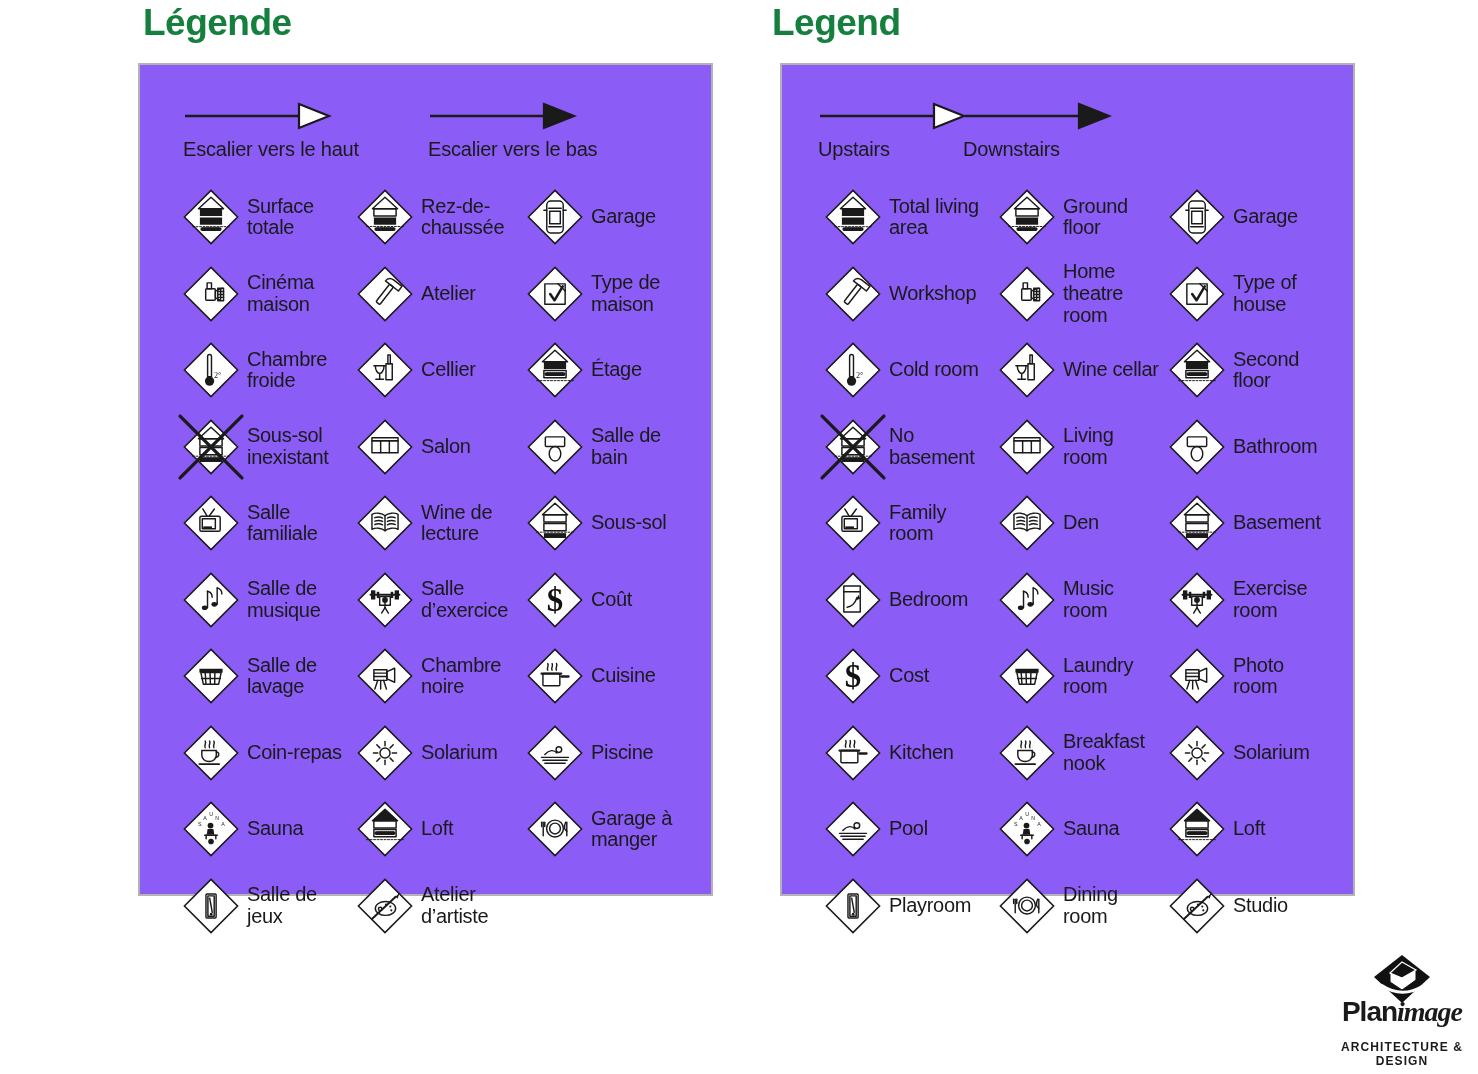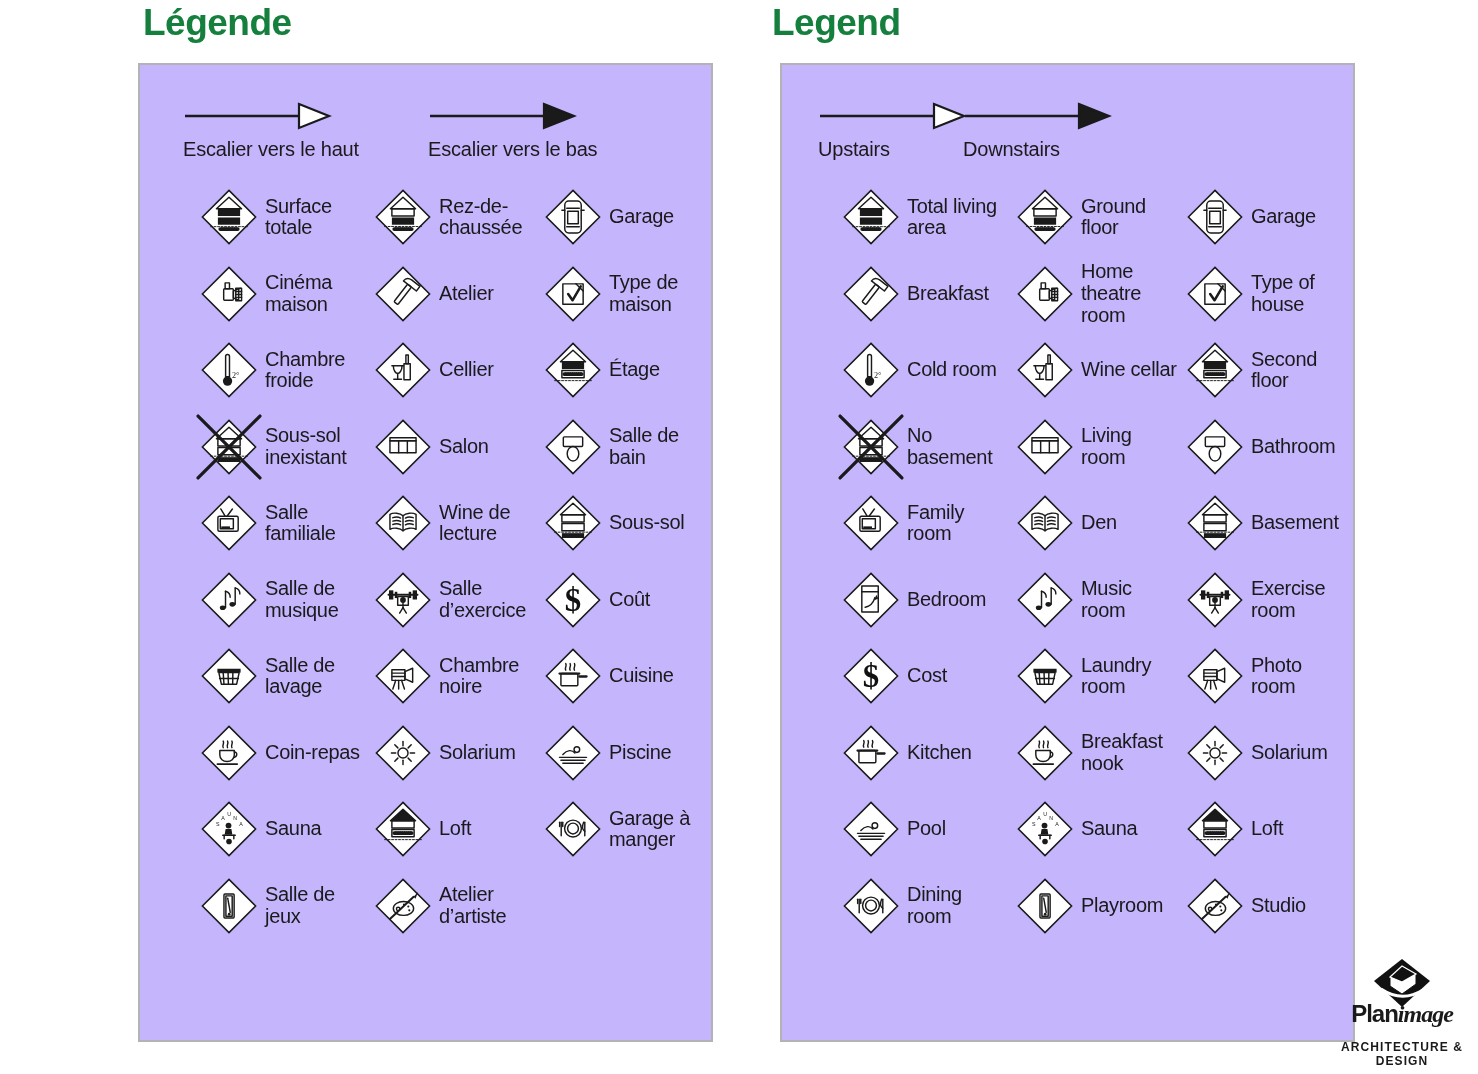--- a/index.html
+++ b/index.html
@@ -6,45 +6,45 @@
   body{
     width:1478px;height:1074px;position:relative;background:#ffffff;
     font-family:"Liberation Sans",sans-serif;color:#1a1a1a;overflow:hidden;
   }
   .panel-title{
     position:absolute;top:2px;font-size:37px;font-weight:bold;letter-spacing:-0.5px;color:#15803d;
   }
   #title-0{left:143px;}
   #title-1{left:772px;}
   .panel{
-    position:absolute;top:63px;width:575px;height:979px;
-    border:2px solid #b3b3b3;background:#c4b5fd;box-sizing:border-box;
+    position:absolute;top:63px;width:575px;height:833px;
+    border:2px solid #b3b3b3;background:#8b5cf6;box-sizing:border-box;
   }
   #panel-0{left:138px;}
   #panel-1{left:780px;}
   .arrows{position:relative;height:114px;}
   .arrow-item{position:absolute;top:36px;display:flex;flex-direction:column;gap:7px;}
   #panel-0 .arrow-item.a0{left:43px;}
   #panel-0 .arrow-item.a1{left:288px;justify-content:flex-end;}
   #panel-1 .arrow-item.a0{left:36px;}
   #panel-1 .arrow-item.a1{left:181px;}
   .arrow-svg{display:block;}
   .arrow-label{font-size:20px;letter-spacing:-0.2px;white-space:nowrap;}
   .grid{
     position:absolute;top:114px;left:0;right:0;
     display:grid;grid-template-columns:174px 170px 184px;
-    grid-auto-rows:76.5px;align-items:center;padding-left:60px;
+    grid-auto-rows:76.5px;align-items:center;padding-left:42px;
   }
   .cell{display:flex;align-items:center;gap:7px;}
   .icon{flex:0 0 auto;width:58px;height:58px;display:inline-block;}
   .dsvg{width:58px;height:58px;overflow:visible;display:block;}
   .label{font-size:20px;line-height:1.08;max-width:98px;letter-spacing:-0.3px;}
   .logo{position:absolute;right:5px;bottom:6px;width:142px;text-align:center;}
   .logo svg{display:block;margin:0 auto;}
-  .logo-text{margin-top:-8px;font-size:24px;line-height:1;white-space:nowrap;}
+  .logo-text{margin-top:-8px;font-size:28px;line-height:1;white-space:nowrap;}
   .logo-text .plan{font-weight:900;letter-spacing:-1px;}
   .logo-text .image{font-family:"Liberation Serif",serif;font-style:italic;font-weight:bold;letter-spacing:-1px;}
   .logo-tagline{font-size:12px;font-weight:bold;letter-spacing:1.1px;margin-top:14px;}
 </style>
 </head>
 <body>
 
 <div class="panel-title" id="title-0">Légende</div>
 <div class="panel-title" id="title-1">Legend</div>
 
@@ -592,21 +592,21 @@
           <svg class="dsvg" viewBox="0 0 60 60">
             <polygon points="30,2.5 57.5,30 30,57.5 2.5,30" fill="#ffffff" stroke="#1a1a1a" stroke-width="1.6"></polygon>
             <g fill="none" stroke="#1a1a1a" stroke-width="1.5" stroke-linecap="round" stroke-linejoin="round">
               <g transform="rotate(38 30 30)">
                 <rect x="27.5" y="19" width="5" height="23" rx="1.2"></rect>
                 <path d="M22 19 h17 v-6 h-11 q-6 0.5 -6 6 z"></path>
               </g>
             </g>
           </svg>
         </span>
-        <span class="label">Breakfast</span>
+        <span class="label">Workshop</span>
       </div>
       <div class="cell">
         <span class="icon">
           <svg class="dsvg" viewBox="0 0 60 60">
             <polygon points="30,2.5 57.5,30 30,57.5 2.5,30" fill="#ffffff" stroke="#1a1a1a" stroke-width="1.6"></polygon>
             <g fill="none" stroke="#1a1a1a" stroke-width="1.5" stroke-linecap="round" stroke-linejoin="round">
               <rect x="24.5" y="24.5" width="10" height="12" rx="1"></rect>
               <rect x="26" y="18.5" width="4.5" height="6"></rect>
               <polygon points="34.5,27 40,24.5 40,36.5 34.5,34"></polygon>
               <rect x="41" y="24.5" width="0.1" height="0.1"></rect>
@@ -959,45 +959,45 @@
             </g>
           </svg>
         </span>
         <span class="label">Loft</span>
       </div>
       <div class="cell">
         <span class="icon">
           <svg class="dsvg" viewBox="0 0 60 60">
             <polygon points="30,2.5 57.5,30 30,57.5 2.5,30" fill="#ffffff" stroke="#1a1a1a" stroke-width="1.6"></polygon>
             <g fill="none" stroke="#1a1a1a" stroke-width="1.5" stroke-linecap="round" stroke-linejoin="round">
+              <rect x="24.8" y="17.5" width="10.5" height="25" rx="1"></rect>
+              <rect x="26.8" y="19.5" width="6.5" height="21"></rect>
+              <line x1="28.7" y1="22" x2="31.3" y2="36.5"></line>
+              <circle cx="30.2" cy="38.5" r="1.4" fill="#1a1a1a" stroke="none"></circle>
+            </g>
+          </svg>
+        </span>
+        <span class="label">Playroom</span>
+      </div>
+      <div class="cell">
+        <span class="icon">
+          <svg class="dsvg" viewBox="0 0 60 60">
+            <polygon points="30,2.5 57.5,30 30,57.5 2.5,30" fill="#ffffff" stroke="#1a1a1a" stroke-width="1.6"></polygon>
+            <g fill="none" stroke="#1a1a1a" stroke-width="1.5" stroke-linecap="round" stroke-linejoin="round">
               <circle cx="30" cy="29.5" r="8.7"></circle>
               <circle cx="30" cy="29.5" r="5.6"></circle>
               <line x1="17.8" y1="23" x2="17.8" y2="37"></line>
               <line x1="16.2" y1="23" x2="16.2" y2="27.5"></line>
               <line x1="19.4" y1="23" x2="19.4" y2="27.5"></line>
               <line x1="42.2" y1="23" x2="42.2" y2="37"></line>
               <path d="M41 23 c-1.6 3.8 -1.6 7.5 1.2 9.5"></path>
             </g>
           </svg>
         </span>
         <span class="label">Dining room</span>
-      </div>
-      <div class="cell">
-        <span class="icon">
-          <svg class="dsvg" viewBox="0 0 60 60">
-            <polygon points="30,2.5 57.5,30 30,57.5 2.5,30" fill="#ffffff" stroke="#1a1a1a" stroke-width="1.6"></polygon>
-            <g fill="none" stroke="#1a1a1a" stroke-width="1.5" stroke-linecap="round" stroke-linejoin="round">
-              <rect x="24.8" y="17.5" width="10.5" height="25" rx="1"></rect>
-              <rect x="26.8" y="19.5" width="6.5" height="21"></rect>
-              <line x1="28.7" y1="22" x2="31.3" y2="36.5"></line>
-              <circle cx="30.2" cy="38.5" r="1.4" fill="#1a1a1a" stroke="none"></circle>
-            </g>
-          </svg>
-        </span>
-        <span class="label">Playroom</span>
       </div>
       <div class="cell">
         <span class="icon">
           <svg class="dsvg" viewBox="0 0 60 60">
             <polygon points="30,2.5 57.5,30 30,57.5 2.5,30" fill="#ffffff" stroke="#1a1a1a" stroke-width="1.6"></polygon>
             <g fill="none" stroke="#1a1a1a" stroke-width="1.5" stroke-linecap="round" stroke-linejoin="round">
               <ellipse cx="30.5" cy="32.5" rx="10.5" ry="7.2"></ellipse>
               <circle cx="25" cy="33" r="1.8"></circle>
               <circle cx="31" cy="28.5" r="1.1" fill="#1a1a1a" stroke="none"></circle>
               <circle cx="35.5" cy="30.5" r="1.1" fill="#1a1a1a" stroke="none"></circle>

